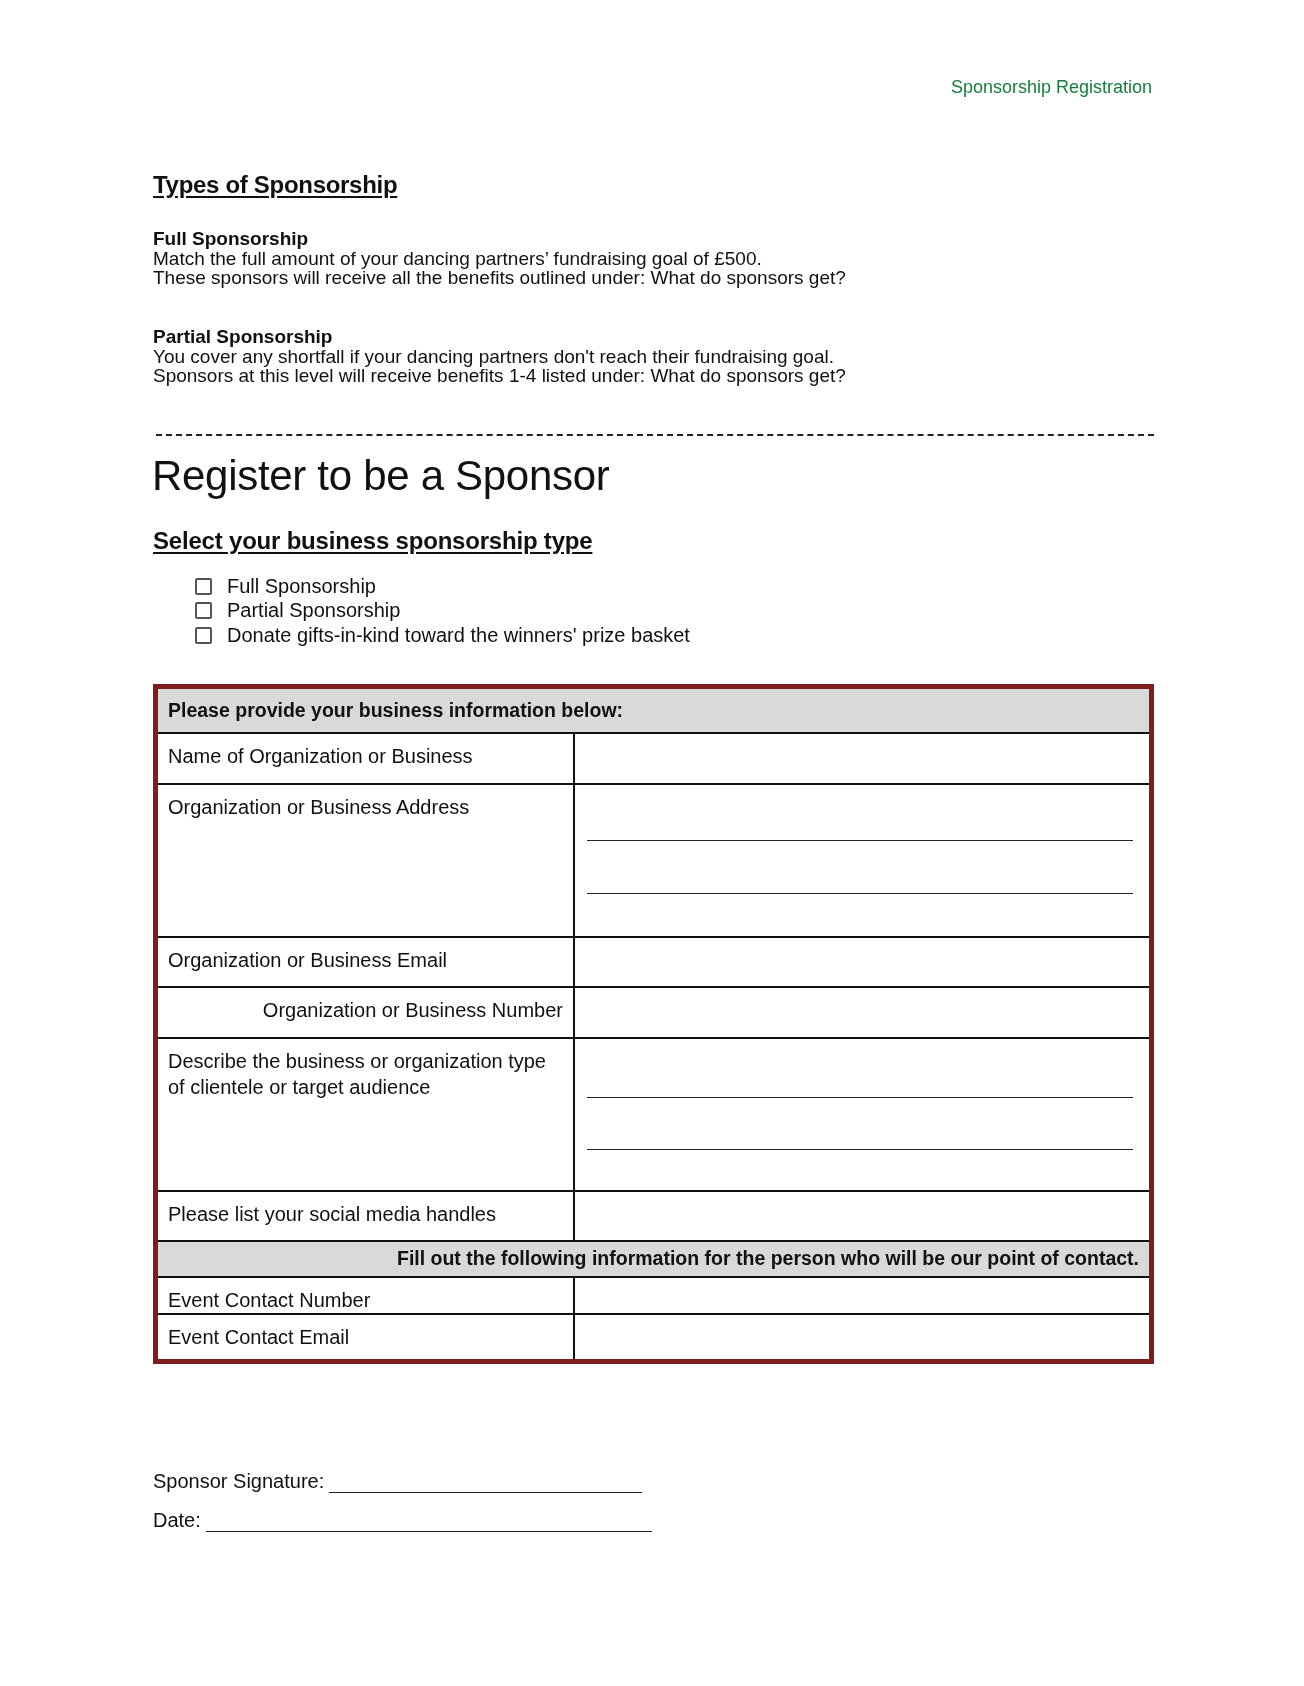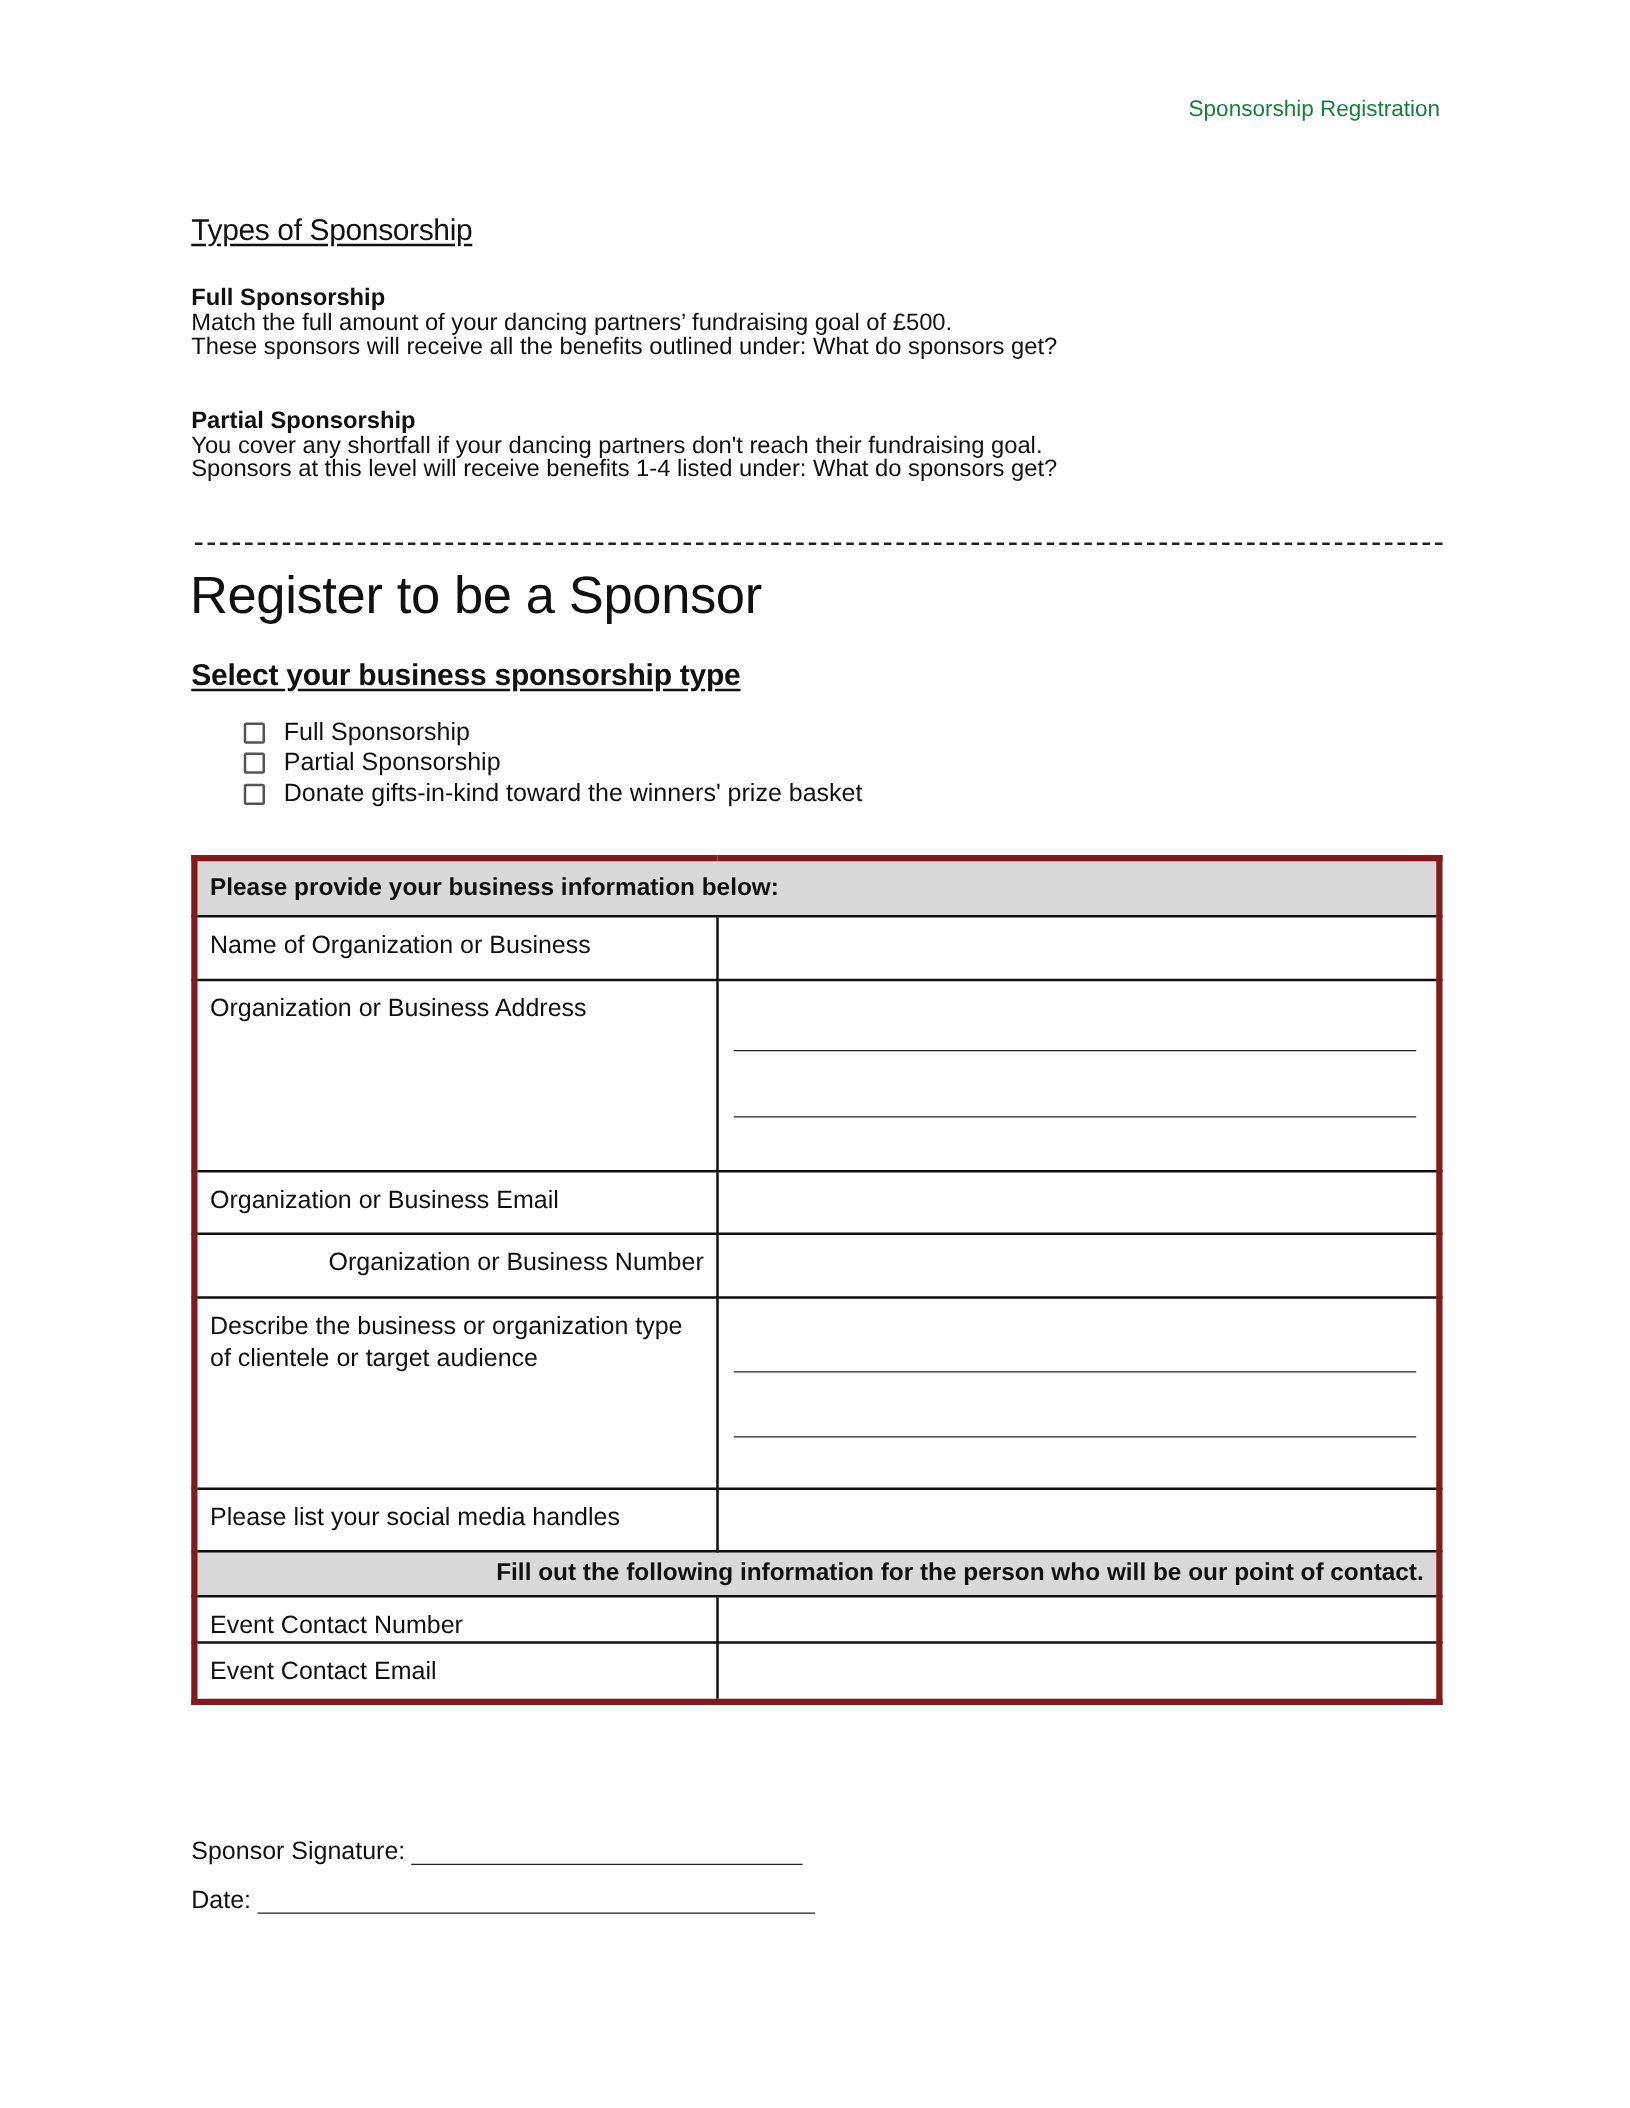--- a/index.html
+++ b/index.html
@@ -1,41 +1,41 @@
 <!DOCTYPE html>
 <html><head>
 <meta charset="utf-8">
 <style>
   html, body { margin: 0; padding: 0; background: #ffffff; }
   body { width: 1304px; height: 1686px; position: relative; overflow: hidden;
          font-family: "Liberation Sans", sans-serif; color: #111111; }
   .abs { position: absolute; }
   .running-header { left: 0; width: 1152px; top: 77px; text-align: right;
                     font-size: 18px; color: #15803d; }
-  .section-title { left: 153px; top: 171px; font-size: 24px; font-weight: normal;
+  .section-title { left: 153px; top: 171px; font-size: 24px; font-weight: bold;
                    text-decoration: underline; text-underline-offset: 3px; letter-spacing: -0.3px; }
   .type-block { left: 153px; font-size: 19px; line-height: 19.5px; }
   .type-block .type-name { font-weight: bold; }
   .dashed { left: 156px; top: 434px; width: 998px; border-top: 2px dashed #222; height: 0; }
   .register-title { left: 152px; top: 452px; font-size: 42px; font-weight: normal; letter-spacing: -0.3px; }
   .select-title { left: 153px; top: 527px; font-size: 24px; font-weight: bold;
                   text-decoration: underline; text-underline-offset: 3px; letter-spacing: -0.2px; }
   .options { left: 195px; top: 574px; }
   .option { display: flex; align-items: center; height: 24.5px; font-size: 20px; cursor: pointer; }
   .checkbox { width: 17px; height: 17px; border: 2px solid #555; border-radius: 2px;
               margin-right: 15px; box-sizing: border-box; background: #fff; }
   table.form { position: absolute; left: 153px; top: 684px; width: 1001px;
                border-collapse: collapse; border: 5px solid #7f1d1d; }
   table.form td { border: 2.2px solid #111; padding: 0 10px; font-size: 20px; vertical-align: top; }
   table.form td.label { width: 395px; padding-top: 9px; line-height: 26px; }
   table.form td.value { position: relative; padding: 0; }
   table.form tr.section td { background: #d9d9d9; font-weight: bold; font-size: 19.5px;
                              vertical-align: middle; padding: 0 10px; }
   .fill-line { position: absolute; left: 12px; right: 16px; height: 0; border-top: 1.5px solid #222; }
-  .sig { left: 153px; font-size: 20px; display: flex; align-items: center; }
+  .sig { left: 153px; font-size: 20px; display: flex; align-items: flex-end; }
   .sig .line { border-bottom: 1.5px solid #222; margin-left: 5px; height: 20px; }
 </style>
 </head>
 <body>
 
 <div class="abs running-header">Sponsorship Registration</div>
 
 <div class="abs section-title">Types of Sponsorship</div>
 
 <div class="abs type-block" style="top:229px;">

